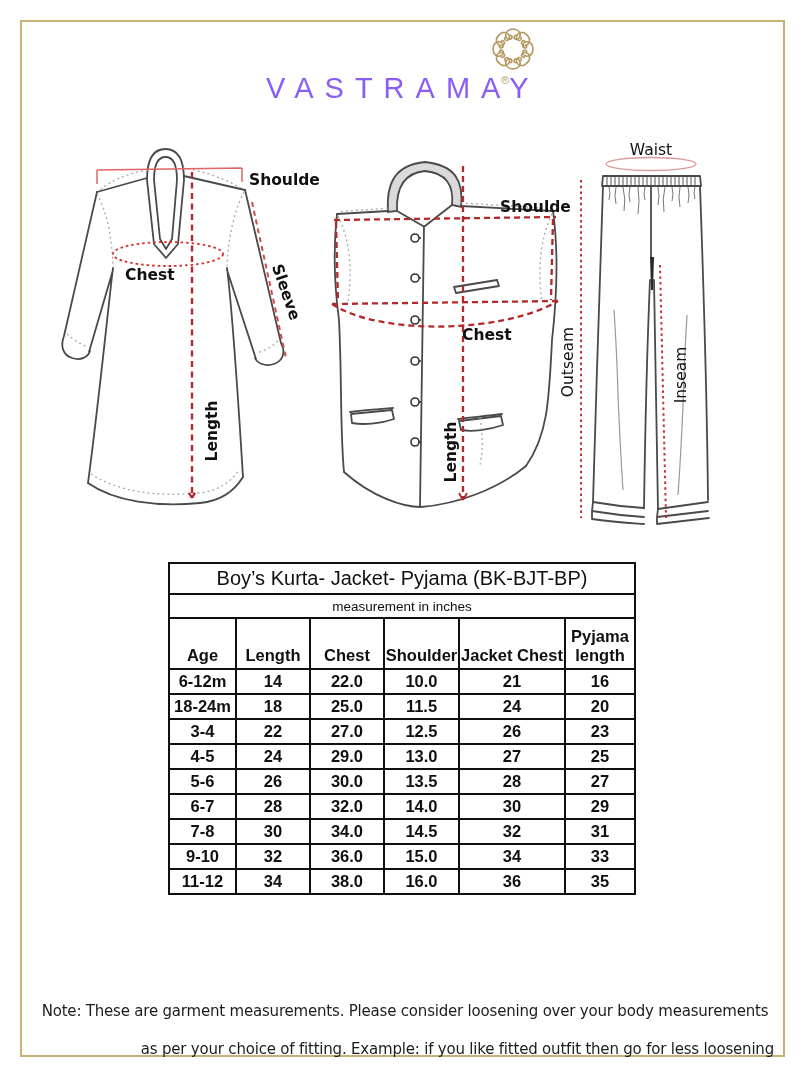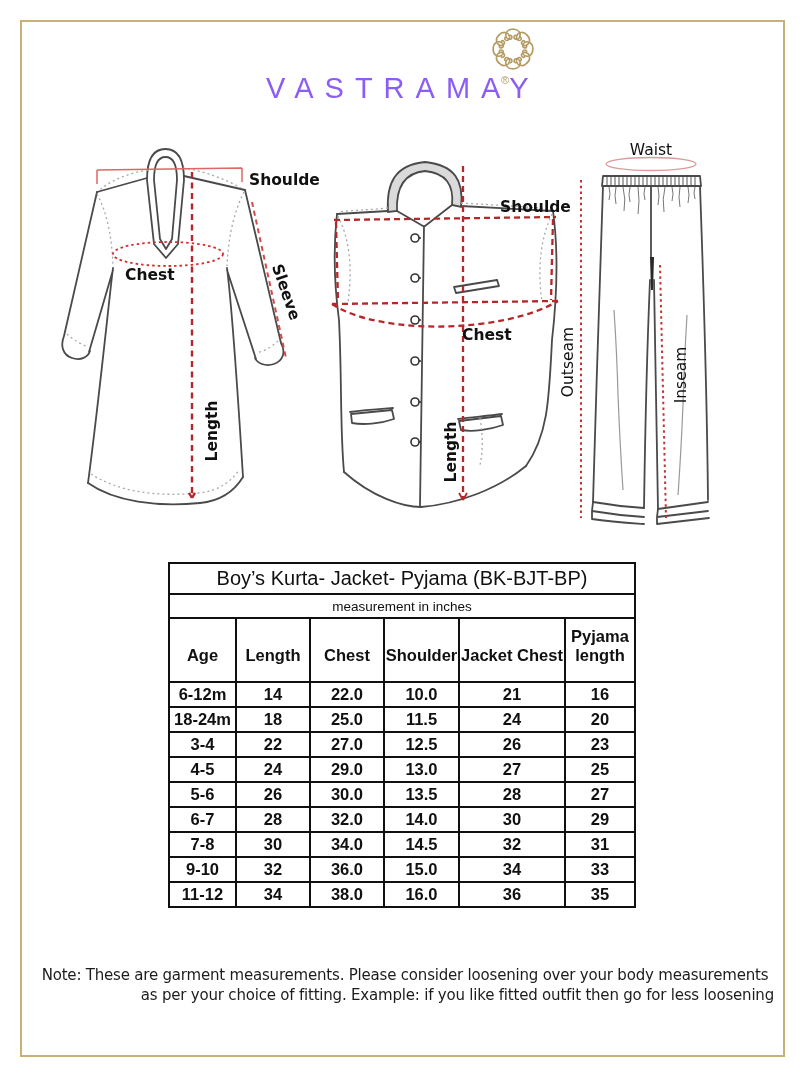--- a/index.html
+++ b/index.html
@@ -17,26 +17,26 @@
   .lbl{font-family:"DejaVu Sans",sans-serif;font-size:15.5px;font-weight:600;fill:#101010;}
   .lbl-light{font-family:"DejaVu Sans",sans-serif;font-size:15.5px;font-weight:500;fill:#101010;}
   .outline{fill:none;stroke:#4a4a4a;stroke-width:1.8;stroke-linecap:round;stroke-linejoin:round;}
   .outline-fill{fill:#ffffff;stroke:#4a4a4a;stroke-width:1.8;stroke-linejoin:round;}
   .seam{fill:none;stroke:#a8a8a8;stroke-width:1.3;stroke-dasharray:2,3;}
   
   .size-table{position:absolute;left:168px;top:562px;border-collapse:collapse;table-layout:fixed;width:466px;color:#101010;}
   .size-table th,.size-table td{border:2px solid #101010;padding:0;text-align:center;}
   .t-title{height:29px;font-size:20px;font-weight:normal;}
   .t-sub{height:22px;font-size:13.5px;font-weight:normal;}
-  .t-cols th{height:46px;font-size:16.5px;font-weight:bold;vertical-align:bottom;padding-bottom:16px;line-height:1.15;}
+  .t-cols th{height:46px;font-size:16.5px;font-weight:bold;vertical-align:bottom;padding-bottom:3px;line-height:1.15;}
   .size-table td{height:23px;font-size:16.5px;font-weight:bold;}
   
   .note{position:absolute;left:36px;top:966px;width:738px;font-family:"DejaVu Sans",sans-serif;font-size:15px;color:#1c1c1c;letter-spacing:-0.2px;}
-  .note .l1{text-align:center;white-space:nowrap;}
-  .note .l2{text-align:right;margin-top:2px;white-space:nowrap;}
+  .note .l1{text-align:center;white-space:nowrap;margin-top:36px;}
+  .note .l2{text-align:right;margin-top:20px;white-space:nowrap;}
 </style>
 </head>
 <body>
 
 <div class="frame"></div>
 
 <div class="brand-name">VASTRAMAY</div>
 <svg class="brand-icon" viewBox="0 0 50 46">
   <defs>
     <g id="petal" fill="none" stroke="#b49a62" stroke-width="1.5" stroke-linecap="round">

